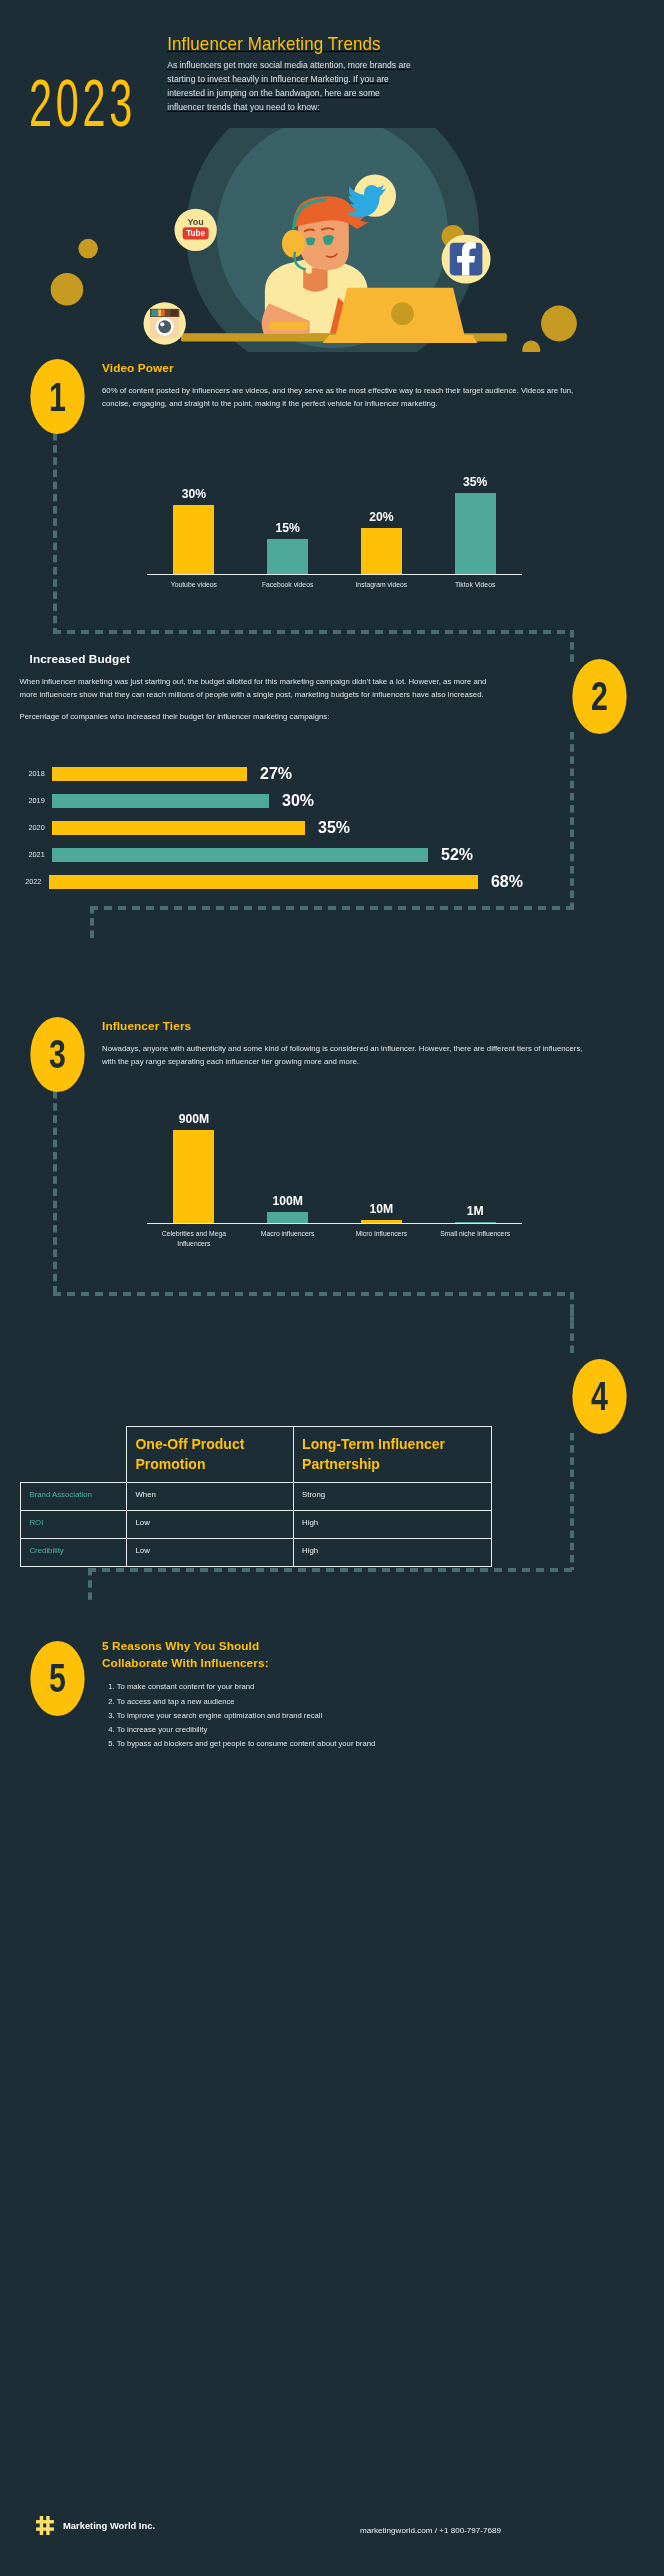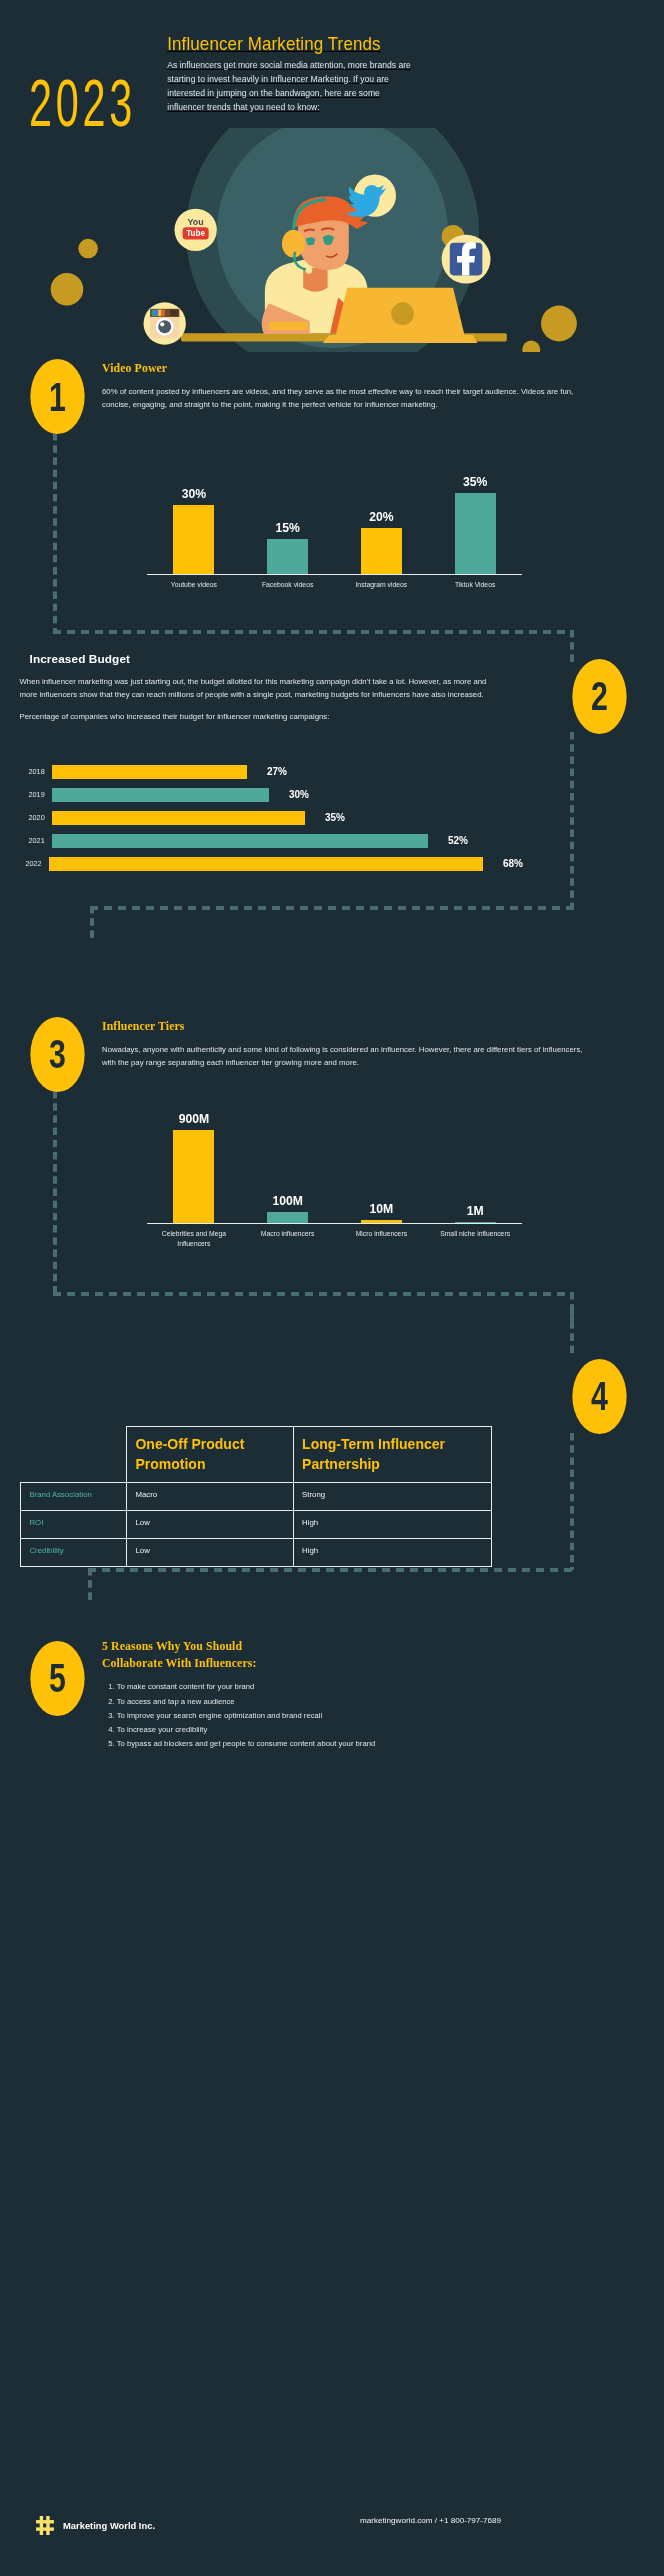--- a/index.html
+++ b/index.html
@@ -72,56 +72,56 @@
     color: #1d2d35;
     font-size: 33px;
     font-weight: bold;
     font-family: "Liberation Sans Narrow", "Liberation Sans", sans-serif;
     transform: scaleX(0.92);
     z-index: 4;
   }
   .badge span { transform: scaleY(1.25) scaleX(1.0); display:block; }
 
   .sec-title { font-size: 11.8px; font-weight: bold; margin-bottom: 9px; letter-spacing: 0.1px; }
-  .sec-title.amber { color: #FFC107; font-family: Liberation Serif, serif; }
+  .sec-title.amber { color: #FFC107; }
   .sec-title.white { color: #ffffff; padding-left: 10px; }
   .sec-body { color: #dfe6e8; font-size: 7.8px; line-height: 1.68; }
   .sec-body p + p { margin-top: 9px; }
 
   
   .vbar-chart { position: relative; }
   .vbars { display: flex; align-items: flex-end; height: 122px; }
   .vbar-col { flex: 1; display: flex; flex-direction: column; align-items: center; justify-content: flex-end; height:100%; }
   .vbar-val { color: #fff; font-size: 12.2px; font-weight: bold; margin-bottom: 4.1px; }
   .vbar { width: 41px; }
   .axis-line { height: 1px; background: #e6edee; }
   .vlabels { display: flex; margin-top: 5.7px; }
   .vlabel { flex: 1; text-align: center; color: #dfe6e8; font-size: 6.8px; line-height: 1.4; padding: 0 1.6px; }
 
   
   .hrow { display: flex; align-items: center; margin-bottom: 9px; }
   .hrow-year { width: 34px; text-align: right; padding-right: 7.3px; color: #dfe6e8; font-size: 7.3px; }
   .hbar { height: 14px; }
-  .hrow-val { color: #fff; font-size: 10px; font-weight: bold; margin-left: 20px; }
+  .hrow-val { color: #fff; font-size: 16px; font-weight: bold; margin-left: 13px; }
 
   
   table.cmp { border-collapse: collapse; width: 472px; }
   table.cmp td { border: 0.8px solid #e6edee; padding: 7.3px 8.1px; vertical-align: top; height: 28px; }
   table.cmp td.col0 { width: 106px; }
   table.cmp td.hdr { color: #FFC107; font-weight: bold; font-size: 14px; line-height: 1.45; }
   table.cmp td.rowlab { color: #4db6a4; font-size: 7.8px; }
   table.cmp td.cell { color: #eef3f4; font-size: 7.8px; }
   table.cmp td.blank { border-left: none; border-top: none; }
 
   
   ol.reasons { margin: 0 0 0 14.7px; padding: 0; }
   ol.reasons li { color: #dfe6e8; font-size: 7.7px; line-height: 1.85; }
 
   
-  .footer { position: absolute; left: 0; right: 0; bottom: 41px; display: flex; align-items: flex-start; padding: 0 36px; }
+  .footer { position: absolute; left: 0; right: 0; bottom: 41px; display: flex; align-items: flex-end; padding: 0 36px; }
   .footer-brand { display: flex; align-items: center; gap: 9px; }
   .footer-name { color: #ffffff; font-size: 9.4px; font-weight: bold; }
   .footer-contact { color: #eef3f4; font-size: 8.1px; margin-left: 205px; }
 </style>
 </head>
 <body>
 
 <div class="header">
   <div class="year">2023</div>
   <div class="header-text">
@@ -355,21 +355,21 @@
   <div style="position:absolute; left:20.4px; top:117px;">
     <table class="cmp">
       <tbody>
           <tr>
         <td class="col0 blank"></td>
         <td class="hdr">One-Off Product Promotion</td>
         <td class="hdr">Long-Term Influencer Partnership</td>
       </tr>
       <tr>
         <td class="col0 rowlab">Brand Association</td>
-        <td class="cell">Macro</td>
+        <td class="cell">When</td>
         <td class="cell">Strong</td>
       </tr>
       <tr>
         <td class="col0 rowlab">ROI</td>
         <td class="cell">Low</td>
         <td class="cell">High</td>
       </tr>
       <tr>
         <td class="col0 rowlab">Credibility</td>
         <td class="cell">Low</td>

